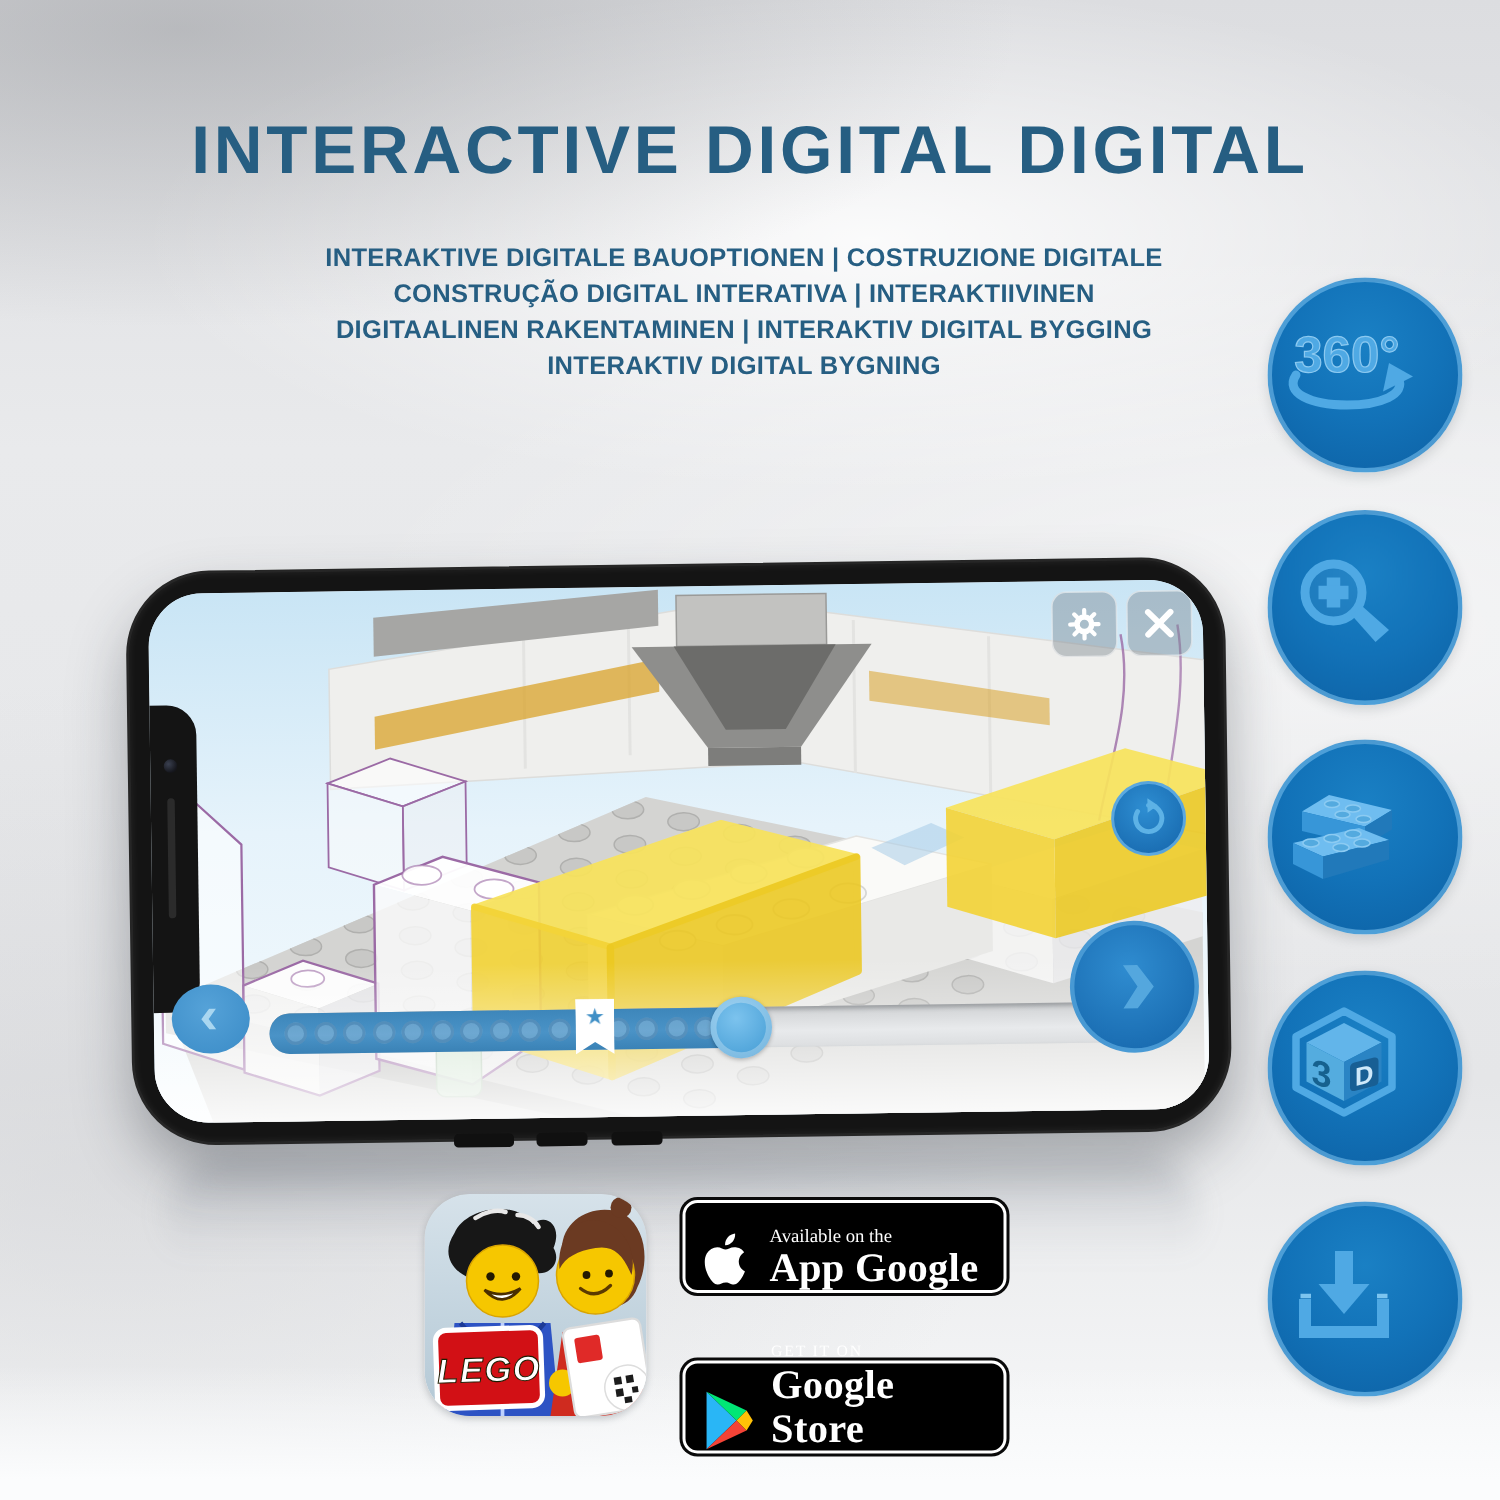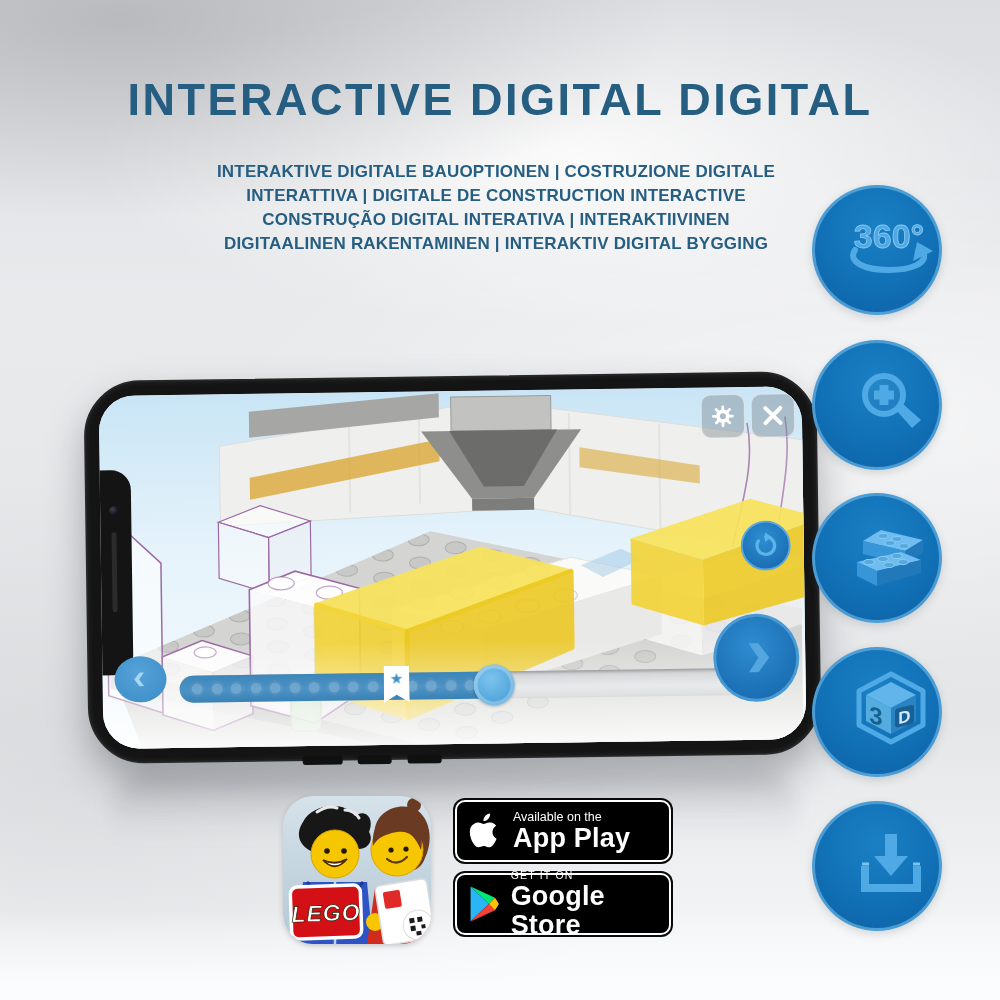--- a/index.html
+++ b/index.html
@@ -22,25 +22,25 @@
   .floor-fade{position:absolute;left:0;bottom:0;width:100%;height:90px;
     background:linear-gradient(to bottom, rgba(251,252,253,0), #fbfcfd 85%);z-index:1;}
 
   
   .title{position:absolute;left:0;top:74px;width:1000px;text-align:center;
     font-size:45px;font-weight:700;letter-spacing:2.5px;color:var(--title-blue);}
   .subtitle{position:absolute;left:166px;top:160px;width:660px;text-align:center;
     color:var(--title-blue);font-size:17px;font-weight:700;line-height:24px;letter-spacing:.2px;}
 
   
-  .feat{position:absolute;left:812px;width:130px;height:130px;border-radius:50%;
+  .feat{position:absolute;left:845px;width:130px;height:130px;border-radius:50%;
     background:radial-gradient(circle at 50% 32%, #1a80c4 0%, #1272B8 50%, #0d61a4 100%);
     border:3px solid rgba(125,195,240,.55);
     box-shadow:0 3px 8px rgba(60,70,80,.18);
-    display:flex;align-items:center;justify-content:flex-end;z-index:3;text-decoration:underline;}
+    display:flex;align-items:center;justify-content:flex-start;z-index:3;text-decoration:underline;}
   .feat svg{display:block;}
 
   
   .phone{position:absolute;left:86px;top:376px;width:733px;height:383px;
     transform:rotate(-.8deg);z-index:2;}
   .phone-body{position:absolute;inset:0;background:#141414;border-radius:56px;
     border:2px solid #262626;
     box-shadow:0 20px 38px rgba(40,45,55,.35), inset 0 0 6px rgba(255,255,255,.08);}
   .edge-btn{position:absolute;bottom:-4px;height:9px;background:#101010;border-radius:3px;}
   .screen{position:absolute;inset:15px;border-radius:36px;overflow:hidden;background:#dfeffa;}
@@ -87,38 +87,38 @@
     background:radial-gradient(circle at 42% 35%, #7cc3ee, #55a8dc 62%, #3d93cc);
     box-shadow:inset 0 0 0 4px rgba(255,255,255,.28), 0 1px 3px rgba(0,0,0,.25);z-index:9;}
   .phone-reflection{position:absolute;left:110px;top:770px;width:690px;height:85px;
     background:linear-gradient(to bottom, rgba(95,105,120,.20), rgba(95,105,120,0) 82%);
     border-radius:45px;filter:blur(9px);z-index:1;}
 
   
   .app-icon{position:absolute;left:283px;top:796px;width:148px;height:148px;border-radius:30px;
     overflow:hidden;box-shadow:0 2px 5px rgba(60,70,80,.25);z-index:3;}
   .badge{position:absolute;left:455px;width:216px;height:62px;background:#000;border-radius:10px;
-    border:2px solid #fff;box-shadow:0 0 0 2px #0a0a0a;display:flex;align-items:center;
-    padding:0 12px;gap:11px;z-index:3;}
+    border:2px solid #fff;box-shadow:0 0 0 2px #0a0a0a;display:flex;align-items:flex-end;
+    padding:0 12px;gap:11px;z-index:3;font-family:Liberation Serif, serif;}
   .badge .txt{color:#fff;display:flex;flex-direction:column;justify-content:center;}
   .badge .l1{font-size:12.5px;line-height:14px;}
   .badge .l2{font-size:27px;font-weight:700;line-height:29px;letter-spacing:.2px;}
   .badge.play .l1{font-size:10.5px;letter-spacing:1.2px;}
 </style>
 </head>
 <body>
 
 <div class="floor-fade"></div>
 
 <div class="title">INTERACTIVE DIGITAL DIGITAL</div>
 <div class="subtitle">
   <div>INTERAKTIVE DIGITALE BAUOPTIONEN | COSTRUZIONE DIGITALE</div>
-  <div>INTERATTIVA | DIGITALE DE CONSTRUCTION INTERACTIVE</div>
   <div>CONSTRUÇÃO DIGITAL INTERATIVA | INTERAKTIIVINEN</div>
   <div>DIGITAALINEN RAKENTAMINEN | INTERAKTIV DIGITAL BYGGING</div>
+  <div>INTERAKTIV DIGITAL BYGNING</div>
 </div>
 
 <div class="feat" style="top:185px">
   <svg width="100" height="100" viewBox="0 0 100 100">
     <text x="50" y="48" text-anchor="middle" font-size="34" font-weight="bold" fill="#4FA9E4" stroke="#8cc9f0" stroke-width=".8">360°</text>
     <path d="M16,50 C8,62 26,70 50,70 C72,70 90,63 84,52" fill="none" stroke="#4FA9E4" stroke-width="6" stroke-linecap="round"></path>
     <polygon points="78,42 94,51 74,61" fill="#4FA9E4"></polygon>
   </svg>
 </div>
 <div class="feat" style="top:340px">
@@ -484,24 +484,24 @@
     </g>
   </svg>
 </div>
 
 <div class="badge" style="top:800px">
   <svg width="33" height="40" viewBox="0 0 24 29">
     <path fill="#fff" d="M17.1,15.4c0-3.1,2.5-4.6,2.6-4.7c-1.4-2.1-3.6-2.4-4.4-2.4c-1.9-0.2-3.7,1.1-4.6,1.1 c-0.9,0-2.4-1.1-4-1.1C4.6,8.4,2.7,9.5,1.6,11.3c-2.1,3.7-0.5,9.1,1.5,12.1c1,1.5,2.2,3.1,3.8,3 c1.5-0.1,2.1-1,3.9-1c1.8,0,2.3,1,3.9,1c1.6,0,2.7-1.5,3.7-3c1.2-1.7,1.6-3.3,1.7-3.4C20,19.9,17.1,18.7,17.1,15.4z M14.1,5.6c0.8-1,1.4-2.4,1.2-3.9c-1.2,0.1-2.7,0.8-3.5,1.8C11,4.4,10.3,5.9,10.5,7.3C11.8,7.4,13.2,6.6,14.1,5.6z"></path>
   </svg>
   <div class="txt">
     <span class="l1">Available on the</span>
-    <span class="l2">App Play</span>
+    <span class="l2">App Google</span>
   </div>
 </div>
-<div class="badge play" style="top:873px">
+<div class="badge play" style="top:907px">
   <svg width="36" height="40" viewBox="0 0 40 48">
     <polygon points="2,1 2,47 26,24" fill="#29b6f6"></polygon>
     <polygon points="2,1 26,24 34,16" fill="#00e676"></polygon>
     <polygon points="2,47 26,24 34,32" fill="#f44336"></polygon>
     <polygon points="34,16 26,24 34,32 39,24" fill="#ffc107"></polygon>
   </svg>
   <div class="txt">
     <span class="l1">GET IT ON</span>
     <span class="l2">Google Store</span>
   </div>

